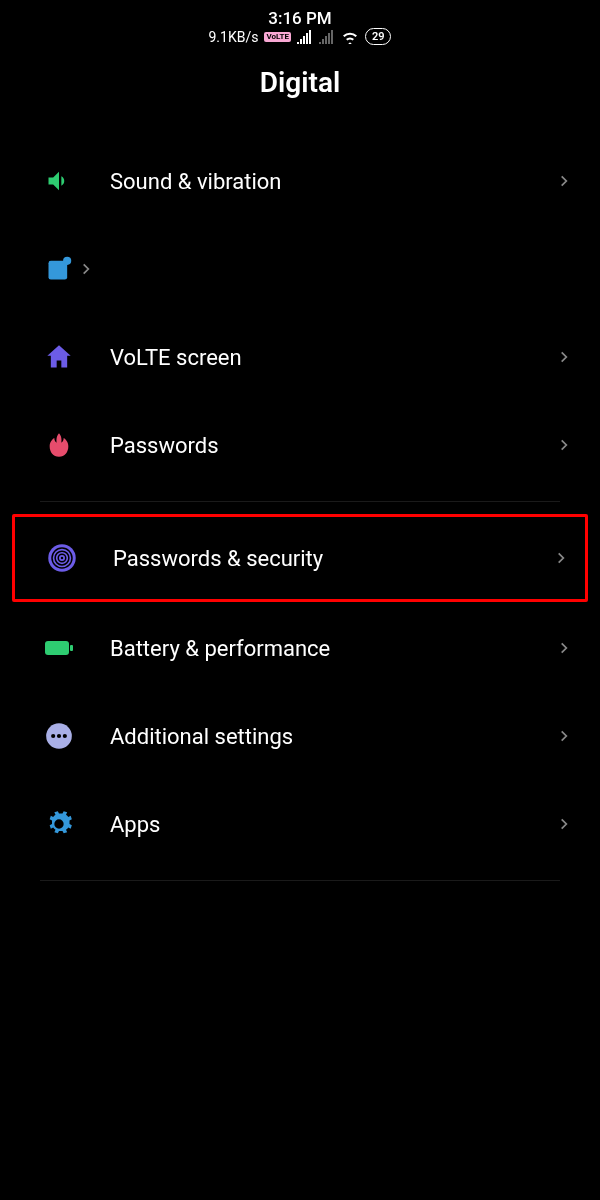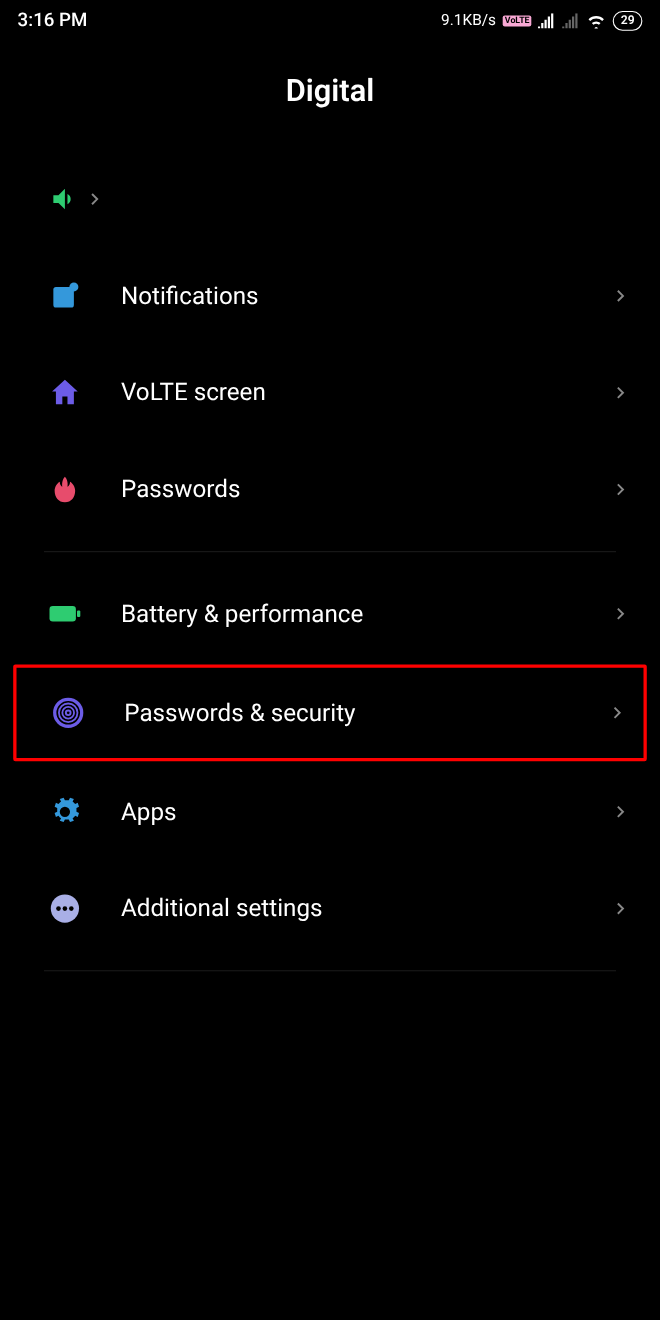--- a/index.html
+++ b/index.html
@@ -11,20 +11,21 @@
       color: #ffffff;
       overflow: hidden;
     }
     .status-bar {
       display: flex;
       justify-content: space-between;
       align-items: center;
       padding: 8px 16px;
       font-size: 16px;
       height: 38px;
+      flex-direction: column;
     }
     .status-left {
       font-weight: 500;
       font-size: 17px;
     }
     .status-right {
       display: flex;
       align-items: center;
       gap: 6px;
       font-size: 14px;
@@ -136,35 +137,35 @@
 </div>
 
 <div class="settings-list">
 
   <div class="settings-item">
     <span class="item-icon">
       <svg width="28" height="28" viewBox="0 0 24 24">
           <path fill="#2ecc71" d="M3 9v6h4l5 5V4L7 9H3zm13.5 3a4.5 4.5 0 00-2.5-4v8a4.5 4.5 0 002.5-4z"></path>
         </svg>
     </span>
+    <span class="item-label">Sound &amp; vibration</span>
     <span class="chevron">
       <svg width="14" height="14" viewBox="0 0 24 24">
           <path fill="none" stroke="#888" stroke-width="3" d="M8 4l8 8-8 8"></path>
         </svg>
     </span>
   </div>
 
   <div class="settings-item">
     <span class="item-icon">
       <svg width="28" height="28" viewBox="0 0 24 24">
           <rect x="3" y="5" width="16" height="16" rx="2" fill="#3498db"></rect>
           <circle cx="19" cy="5" r="3.5" fill="#3498db"></circle>
         </svg>
     </span>
-    <span class="item-label">Notifications</span>
     <span class="chevron">
       <svg width="14" height="14" viewBox="0 0 24 24">
           <path fill="none" stroke="#888" stroke-width="3" d="M8 4l8 8-8 8"></path>
         </svg>
     </span>
   </div>
 
   <div class="settings-item">
     <span class="item-icon">
       <svg width="28" height="28" viewBox="0 0 24 24">
@@ -188,35 +189,20 @@
     <span class="item-label">Passwords</span>
     <span class="chevron">
       <svg width="14" height="14" viewBox="0 0 24 24">
           <path fill="none" stroke="#888" stroke-width="3" d="M8 4l8 8-8 8"></path>
         </svg>
     </span>
   </div>
 
 
   <div class="divider"></div>
-
-  <div class="settings-item">
-    <span class="item-icon">
-      <svg width="30" height="20" viewBox="0 0 30 20">
-          <rect x="1" y="3" width="24" height="14" rx="3" fill="#2ecc71"></rect>
-          <rect x="26" y="7" width="3" height="6" rx="1" fill="#2ecc71"></rect>
-        </svg>
-    </span>
-    <span class="item-label">Battery &amp; performance</span>
-    <span class="chevron">
-      <svg width="14" height="14" viewBox="0 0 24 24">
-          <path fill="none" stroke="#888" stroke-width="3" d="M8 4l8 8-8 8"></path>
-        </svg>
-    </span>
-  </div>
 
   <div class="settings-item highlight-box">
     <div class="inner-row">
       <span class="item-icon">
         <svg width="30" height="30" viewBox="0 0 24 24">
             <circle cx="12" cy="12" r="11" fill="#6c5ce7"></circle>
             <circle cx="12" cy="12" r="8" fill="none" stroke="#000" stroke-width="1.2"></circle>
             <circle cx="12" cy="12" r="5.5" fill="none" stroke="#000" stroke-width="1.2"></circle>
             <circle cx="12" cy="12" r="3" fill="none" stroke="#000" stroke-width="1.2"></circle>
             <circle cx="12" cy="12" r="1" fill="#000"></circle>
@@ -226,25 +212,26 @@
       <span class="chevron">
         <svg width="14" height="14" viewBox="0 0 24 24">
             <path fill="none" stroke="#888" stroke-width="3" d="M8 4l8 8-8 8"></path>
           </svg>
       </span>
     </div>
   </div>
 
   <div class="settings-item">
     <span class="item-icon">
-      <svg width="28" height="28" viewBox="0 0 24 24">
-          <path fill="#3498db" d="M12 8a4 4 0 100 8 4 4 0 000-8zm9 4l2 1-1 3-2-1a8 8 0 01-2 2l1 2-3 1-1-2h-3l-1 2-3-1 1-2a8 8 0 01-2-2l-2 1-1-3 2-1v-3l-2-1 1-3 2 1a8 8 0 012-2l-1-2 3-1 1 2h3l1-2 3 1-1 2a8 8 0 012 2l2-1 1 3-2 1z"></path>
-        </svg>
-    </span>
-    <span class="item-label">Apps</span>
+      <svg width="30" height="20" viewBox="0 0 30 20">
+          <rect x="1" y="3" width="24" height="14" rx="3" fill="#2ecc71"></rect>
+          <rect x="26" y="7" width="3" height="6" rx="1" fill="#2ecc71"></rect>
+        </svg>
+    </span>
+    <span class="item-label">Battery &amp; performance</span>
     <span class="chevron">
       <svg width="14" height="14" viewBox="0 0 24 24">
           <path fill="none" stroke="#888" stroke-width="3" d="M8 4l8 8-8 8"></path>
         </svg>
     </span>
   </div>
 
   <div class="settings-item">
     <span class="item-icon">
       <svg width="28" height="28" viewBox="0 0 24 24">
@@ -255,16 +242,30 @@
         </svg>
     </span>
     <span class="item-label">Additional settings</span>
     <span class="chevron">
       <svg width="14" height="14" viewBox="0 0 24 24">
           <path fill="none" stroke="#888" stroke-width="3" d="M8 4l8 8-8 8"></path>
         </svg>
     </span>
   </div>
 
+  <div class="settings-item">
+    <span class="item-icon">
+      <svg width="28" height="28" viewBox="0 0 24 24">
+          <path fill="#3498db" d="M12 8a4 4 0 100 8 4 4 0 000-8zm9 4l2 1-1 3-2-1a8 8 0 01-2 2l1 2-3 1-1-2h-3l-1 2-3-1 1-2a8 8 0 01-2-2l-2 1-1-3 2-1v-3l-2-1 1-3 2 1a8 8 0 012-2l-1-2 3-1 1 2h3l1-2 3 1-1 2a8 8 0 012 2l2-1 1 3-2 1z"></path>
+        </svg>
+    </span>
+    <span class="item-label">Apps</span>
+    <span class="chevron">
+      <svg width="14" height="14" viewBox="0 0 24 24">
+          <path fill="none" stroke="#888" stroke-width="3" d="M8 4l8 8-8 8"></path>
+        </svg>
+    </span>
+  </div>
+
   <div class="divider"></div>
 
 
 </div>
 
 </body></html>

